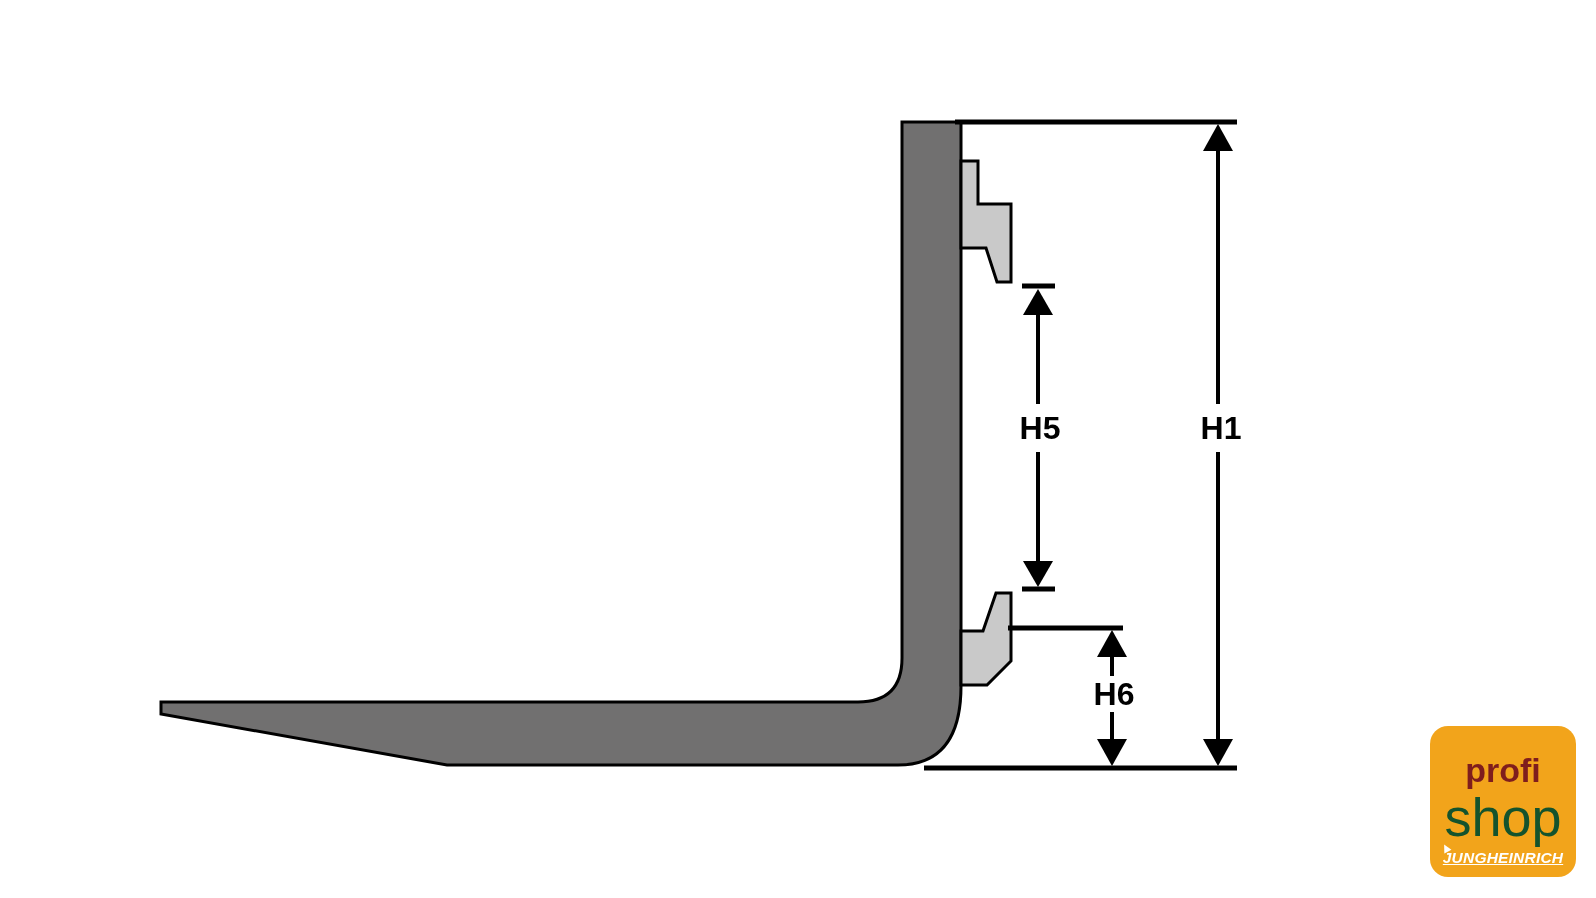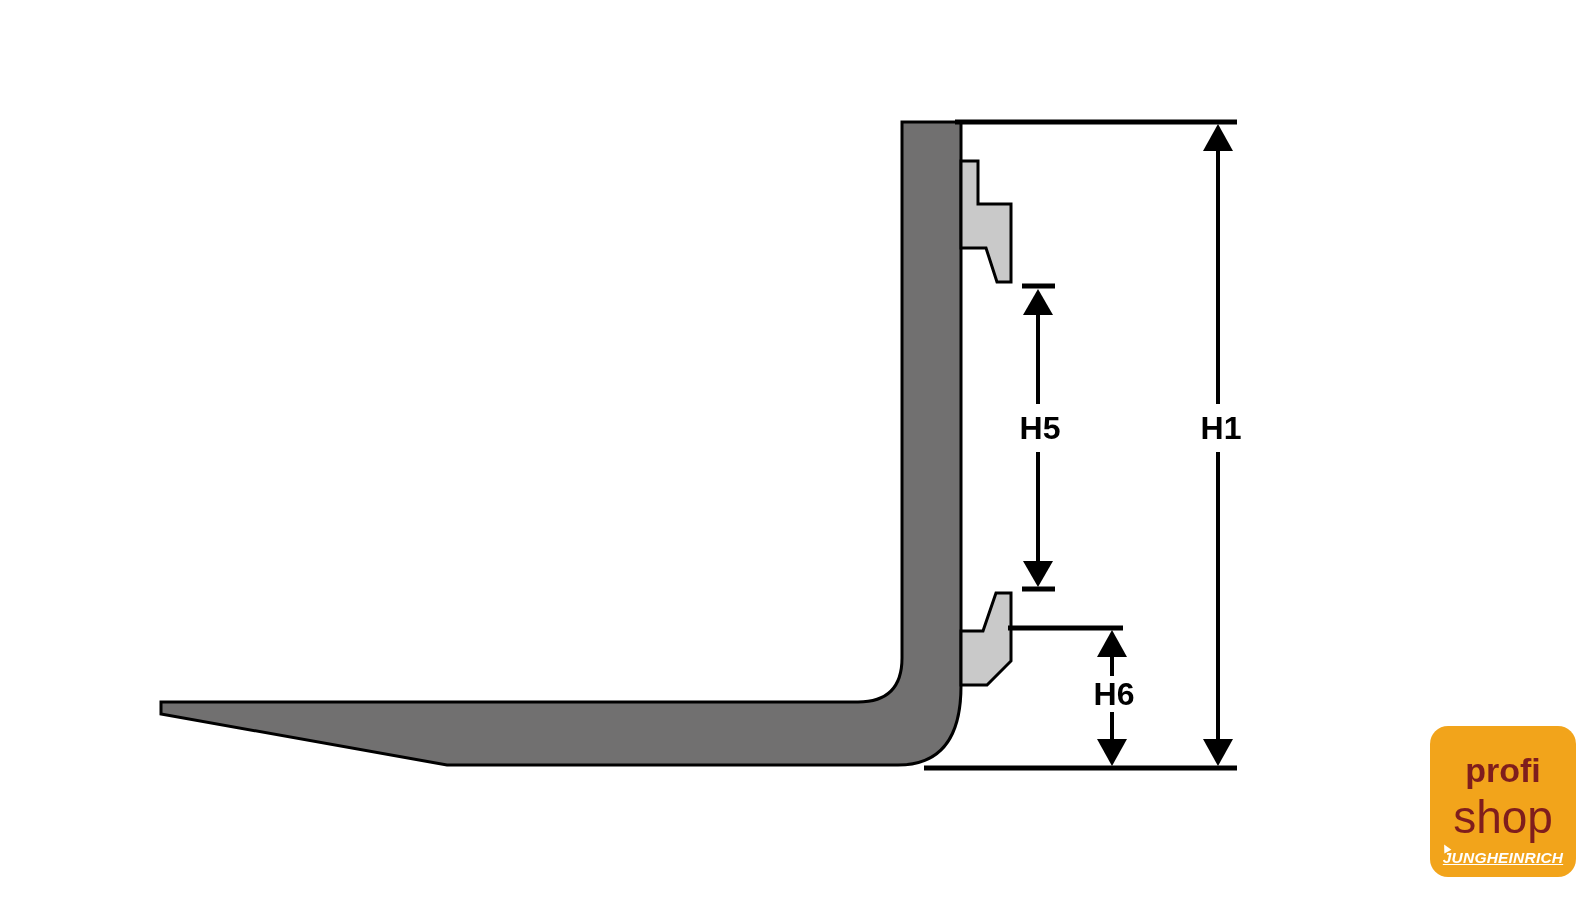--- a/index.html
+++ b/index.html
@@ -40,23 +40,23 @@
   }
   .logo-profi {
     color: #7f1d1d;
     font-weight: bold;
     font-size: 34px;
     line-height: 46px;
     letter-spacing: 0px;
     margin-top: 10px;
   }
   .logo-shop {
-    color: #7f1d1d;
+    color: #14532d;
     font-weight: 400;
-    font-size: 46px;
+    font-size: 54px;
     line-height: 48px;
   }
   .logo-brand {
     position: relative;
     color: #ffffff;
     font-style: italic;
     font-weight: bold;
     font-size: 15.5px;
     line-height: 16px;
     letter-spacing: 0.2px;

